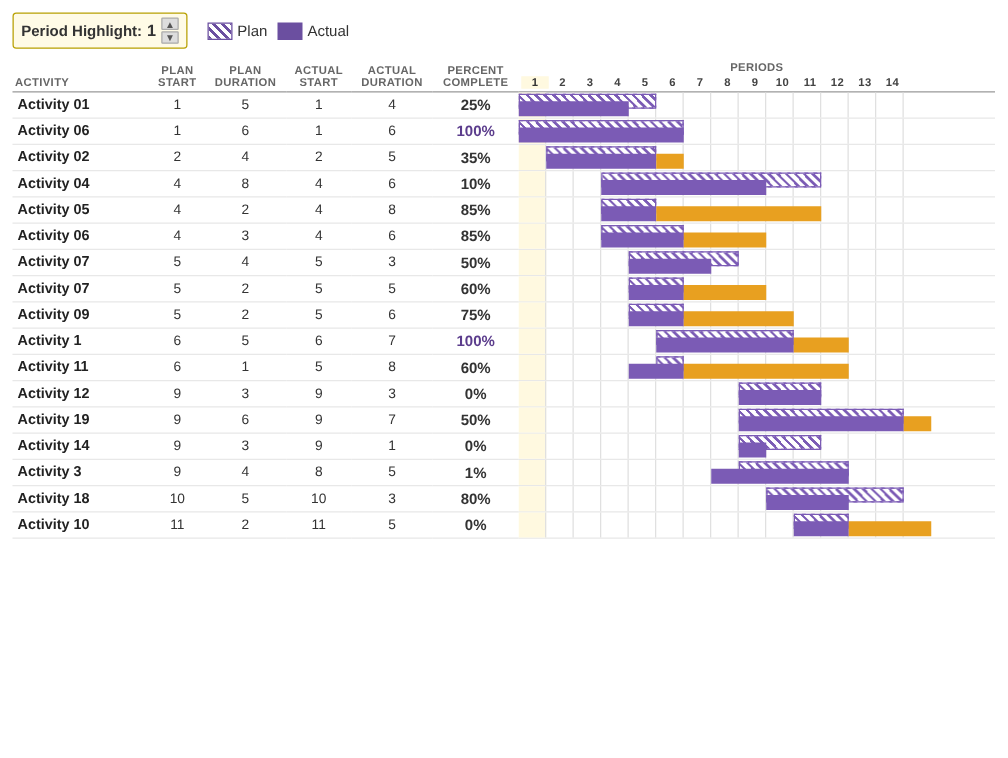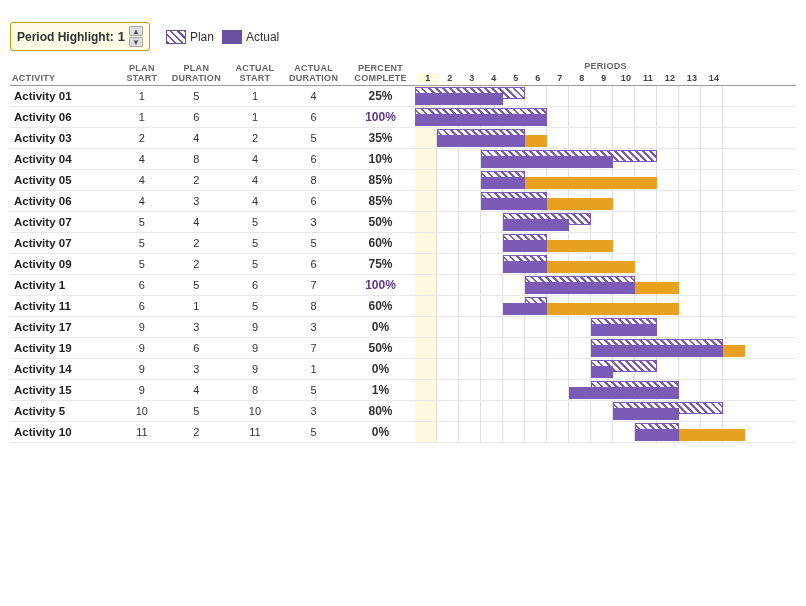--- a/index.html
+++ b/index.html
@@ -23,21 +23,20 @@
     .title {
       font-size: 42px;
       font-weight: 700;
       color: #5b3c8c;
       line-height: 1.1;
     }
     .header-right {
       display: flex;
       align-items: center;
       gap: 16px;
-      margin-top: 12px;
     }
     .period-highlight-box {
       border: 1.5px solid #b8a000;
       background: #fffbe6;
       border-radius: 3px;
       display: flex;
       align-items: center;
       padding: 3px 6px;
       font-size: 12px;
       font-weight: 600;
@@ -264,21 +263,21 @@
                 <div style="width: 22px; min-width: 22px; height: 100%; border-right: 1px solid rgb(224, 224, 224);"></div>
                 <div style="width: 22px; min-width: 22px; height: 100%; border-right: 1px solid rgb(224, 224, 224);"></div>
                 <div style="width: 22px; min-width: 22px; height: 100%; border-right: 1px solid rgb(224, 224, 224);"></div>
               </div>
               <div style="position: absolute; left: 0px; width: 132px; height: 12px; top: 1px; background: repeating-linear-gradient(45deg, rgb(123, 91, 181) 0px, rgb(123, 91, 181) 2px, rgb(255, 255, 255) 2px, rgb(255, 255, 255) 5px); border: 1px solid rgb(123, 91, 181); z-index: 1;"></div>
               <div style="position: absolute; left: 0px; width: 132px; height: 12px; top: 7px; z-index: 2; background: rgb(123, 91, 181);"></div>
             </div>
           </td>
         </tr>
         <tr>
-          <td class="activity-name">Activity 03</td>
+          <td class="activity-name">Activity 02</td>
           <td>2</td>
           <td>4</td>
           <td>2</td>
           <td>5</td>
           <td class="percent-complete">35%</td>
           <td class="gantt-cell" style="padding: 0px;">
             <div style="position: relative; width: 308px; height: 20px;">
               <div style="position: absolute; top: 0px; left: 0px; display: flex; height: 100%;">
                 <div style="width: 22px; min-width: 22px; height: 100%; border-right: 1px solid rgb(224, 224, 224); background: rgb(255, 249, 224);"></div>
                 <div style="width: 22px; min-width: 22px; height: 100%; border-right: 1px solid rgb(224, 224, 224);"></div>
@@ -541,21 +540,21 @@
                 <div style="width: 22px; min-width: 22px; height: 100%; border-right: 1px solid rgb(224, 224, 224);"></div>
                 <div style="width: 22px; min-width: 22px; height: 100%; border-right: 1px solid rgb(224, 224, 224);"></div>
               </div>
               <div style="position: absolute; left: 110px; width: 22px; height: 12px; top: 1px; background: repeating-linear-gradient(45deg, rgb(123, 91, 181) 0px, rgb(123, 91, 181) 2px, rgb(255, 255, 255) 2px, rgb(255, 255, 255) 5px); border: 1px solid rgb(123, 91, 181); z-index: 1;"></div>
               <div style="position: absolute; left: 88px; width: 44px; height: 12px; top: 7px; z-index: 2; background: rgb(123, 91, 181);"></div>
               <div style="position: absolute; left: 132px; width: 132px; height: 12px; top: 7px; background: rgb(232, 160, 32); z-index: 2;"></div>
             </div>
           </td>
         </tr>
         <tr>
-          <td class="activity-name">Activity 17</td>
+          <td class="activity-name">Activity 12</td>
           <td>9</td>
           <td>3</td>
           <td>9</td>
           <td>3</td>
           <td class="percent-complete">0%</td>
           <td class="gantt-cell" style="padding: 0px;">
             <div style="position: relative; width: 308px; height: 20px;">
               <div style="position: absolute; top: 0px; left: 0px; display: flex; height: 100%;">
                 <div style="width: 22px; min-width: 22px; height: 100%; border-right: 1px solid rgb(224, 224, 224); background: rgb(255, 249, 224);"></div>
                 <div style="width: 22px; min-width: 22px; height: 100%; border-right: 1px solid rgb(224, 224, 224);"></div>
@@ -632,21 +631,21 @@
                 <div style="width: 22px; min-width: 22px; height: 100%; border-right: 1px solid rgb(224, 224, 224);"></div>
                 <div style="width: 22px; min-width: 22px; height: 100%; border-right: 1px solid rgb(224, 224, 224);"></div>
                 <div style="width: 22px; min-width: 22px; height: 100%; border-right: 1px solid rgb(224, 224, 224);"></div>
               </div>
               <div style="position: absolute; left: 176px; width: 66px; height: 12px; top: 1px; background: repeating-linear-gradient(45deg, rgb(123, 91, 181) 0px, rgb(123, 91, 181) 2px, rgb(255, 255, 255) 2px, rgb(255, 255, 255) 5px); border: 1px solid rgb(123, 91, 181); z-index: 1;"></div>
               <div style="position: absolute; left: 176px; width: 22px; height: 12px; top: 7px; z-index: 2; background: rgb(123, 91, 181);"></div>
             </div>
           </td>
         </tr>
         <tr>
-          <td class="activity-name">Activity 15</td>
+          <td class="activity-name">Activity 3</td>
           <td>9</td>
           <td>4</td>
           <td>8</td>
           <td>5</td>
           <td class="percent-complete">1%</td>
           <td class="gantt-cell" style="padding: 0px;">
             <div style="position: relative; width: 308px; height: 20px;">
               <div style="position: absolute; top: 0px; left: 0px; display: flex; height: 100%;">
                 <div style="width: 22px; min-width: 22px; height: 100%; border-right: 1px solid rgb(224, 224, 224); background: rgb(255, 249, 224);"></div>
                 <div style="width: 22px; min-width: 22px; height: 100%; border-right: 1px solid rgb(224, 224, 224);"></div>
@@ -662,21 +661,21 @@
                 <div style="width: 22px; min-width: 22px; height: 100%; border-right: 1px solid rgb(224, 224, 224);"></div>
                 <div style="width: 22px; min-width: 22px; height: 100%; border-right: 1px solid rgb(224, 224, 224);"></div>
                 <div style="width: 22px; min-width: 22px; height: 100%; border-right: 1px solid rgb(224, 224, 224);"></div>
               </div>
               <div style="position: absolute; left: 176px; width: 88px; height: 12px; top: 1px; background: repeating-linear-gradient(45deg, rgb(123, 91, 181) 0px, rgb(123, 91, 181) 2px, rgb(255, 255, 255) 2px, rgb(255, 255, 255) 5px); border: 1px solid rgb(123, 91, 181); z-index: 1;"></div>
               <div style="position: absolute; left: 154px; width: 110px; height: 12px; top: 7px; z-index: 2; background: rgb(123, 91, 181);"></div>
             </div>
           </td>
         </tr>
         <tr>
-          <td class="activity-name">Activity 5</td>
+          <td class="activity-name">Activity 18</td>
           <td>10</td>
           <td>5</td>
           <td>10</td>
           <td>3</td>
           <td class="percent-complete">80%</td>
           <td class="gantt-cell" style="padding: 0px;">
             <div style="position: relative; width: 308px; height: 20px;">
               <div style="position: absolute; top: 0px; left: 0px; display: flex; height: 100%;">
                 <div style="width: 22px; min-width: 22px; height: 100%; border-right: 1px solid rgb(224, 224, 224); background: rgb(255, 249, 224);"></div>
                 <div style="width: 22px; min-width: 22px; height: 100%; border-right: 1px solid rgb(224, 224, 224);"></div>

